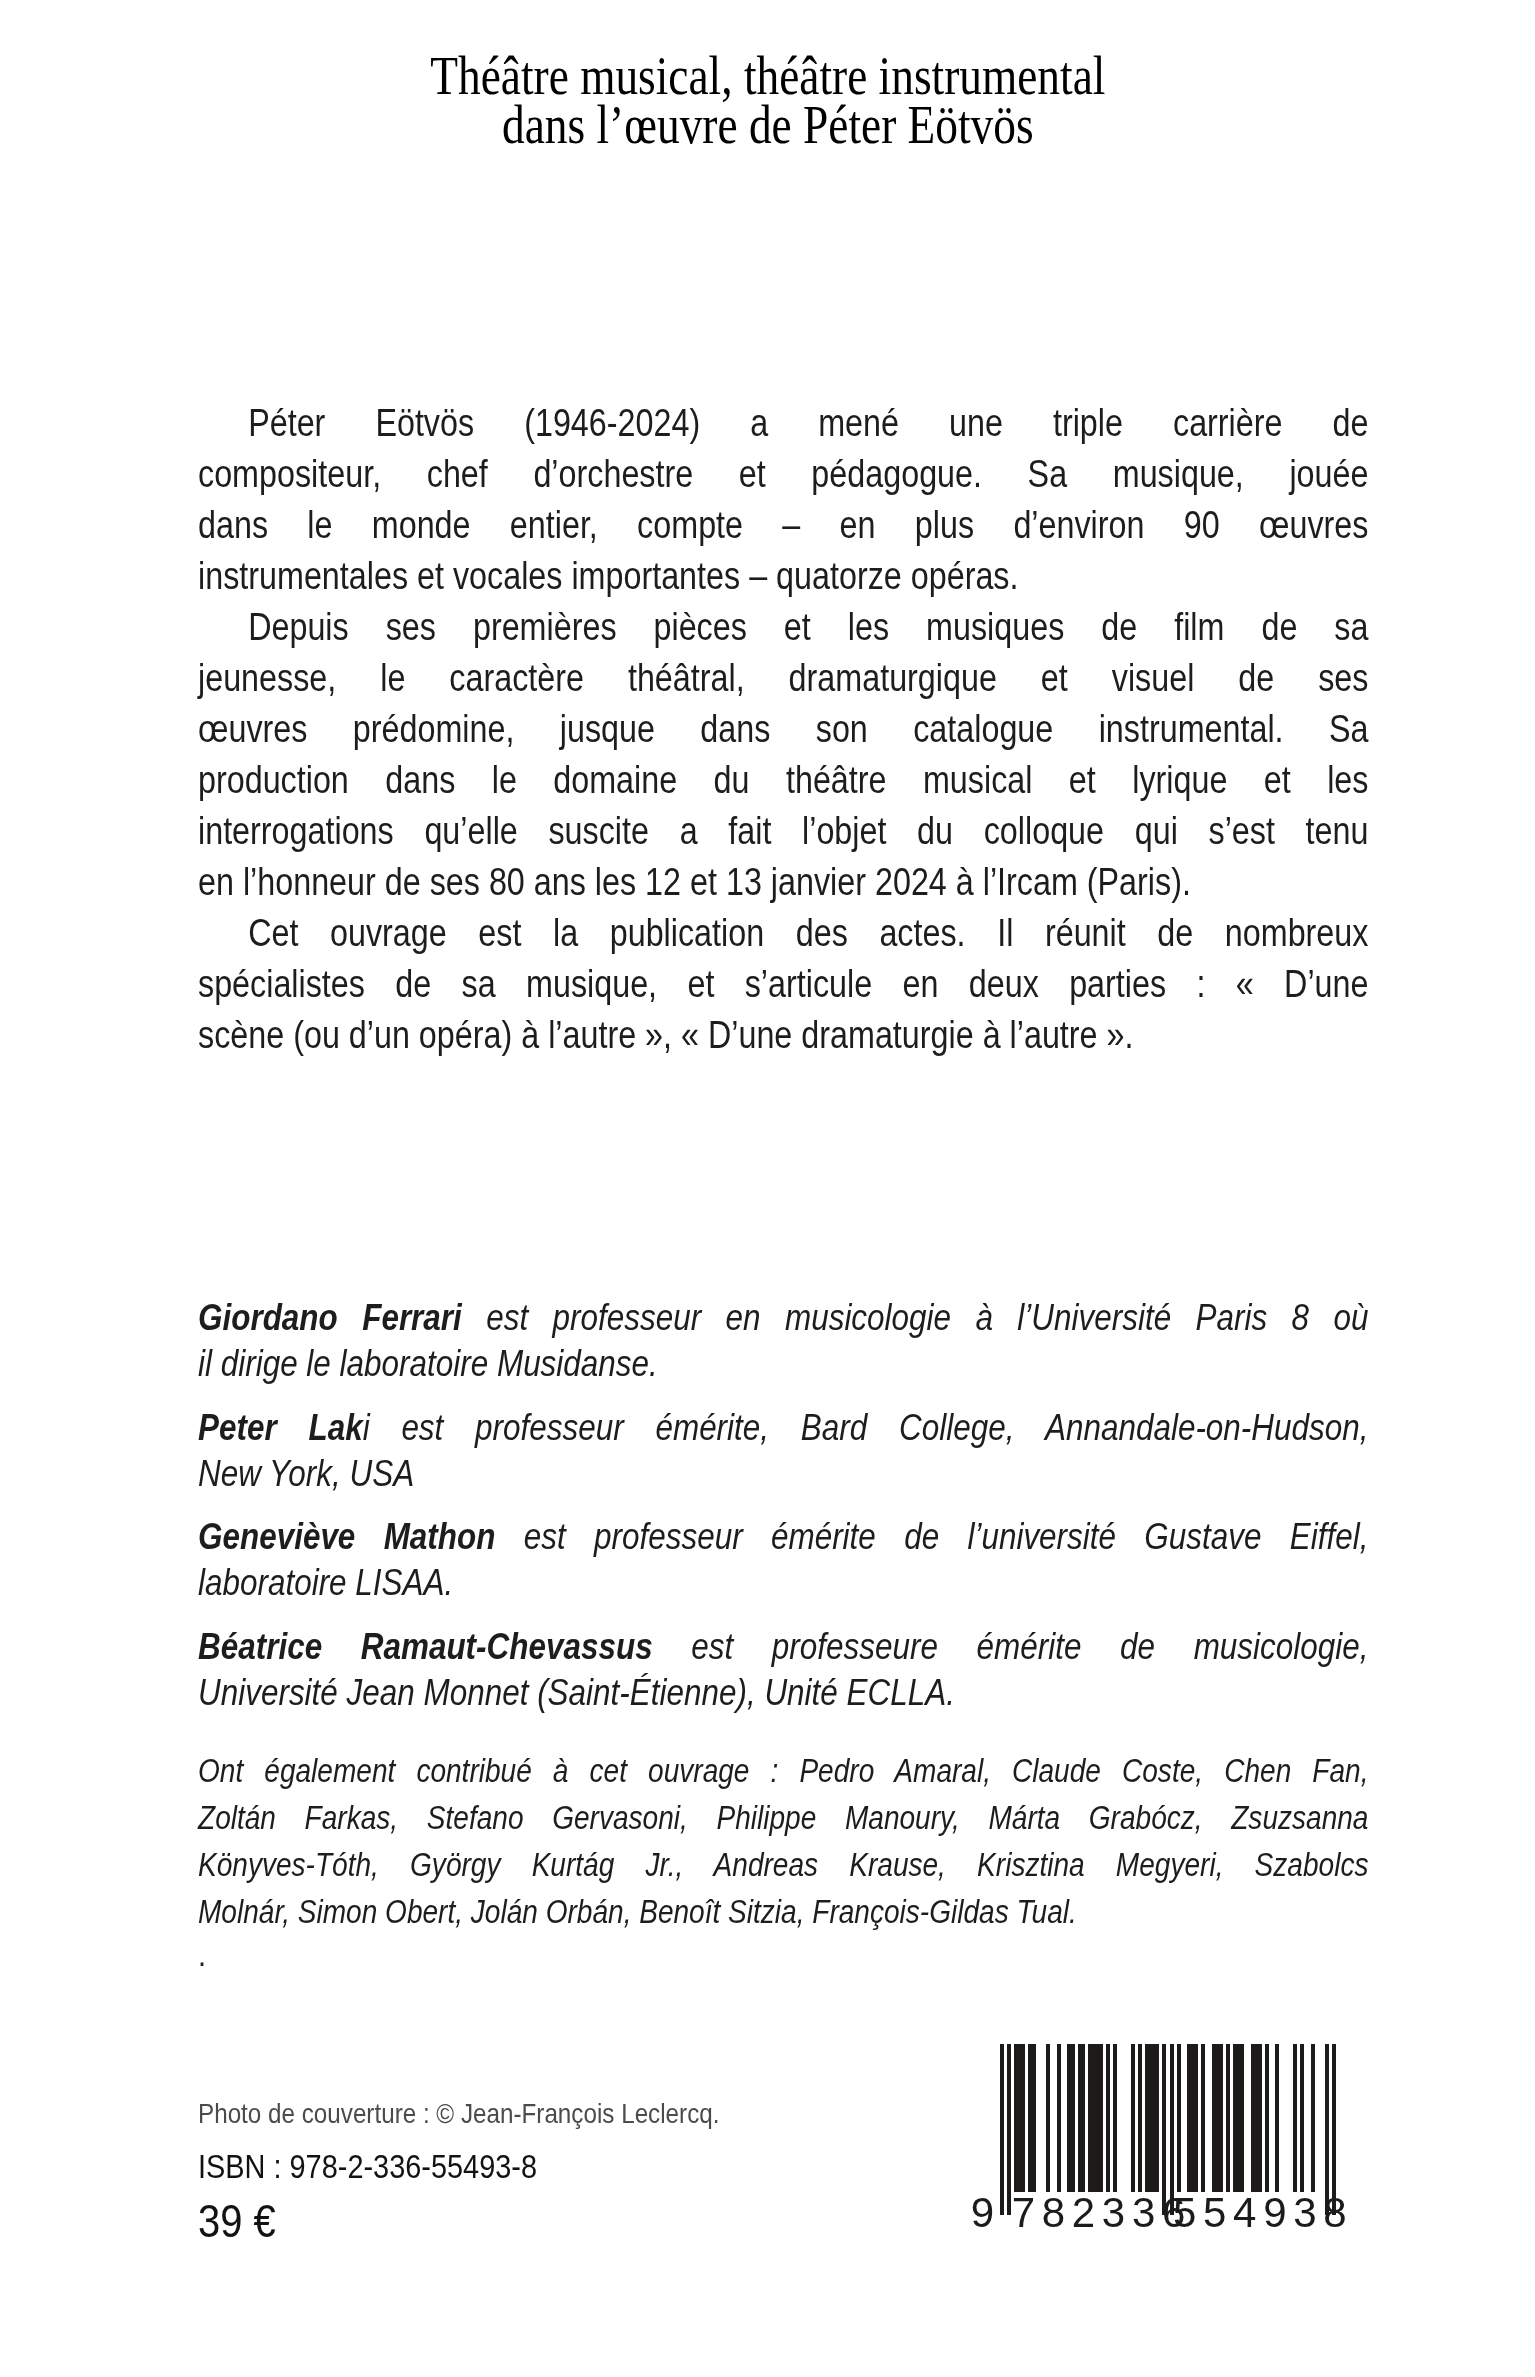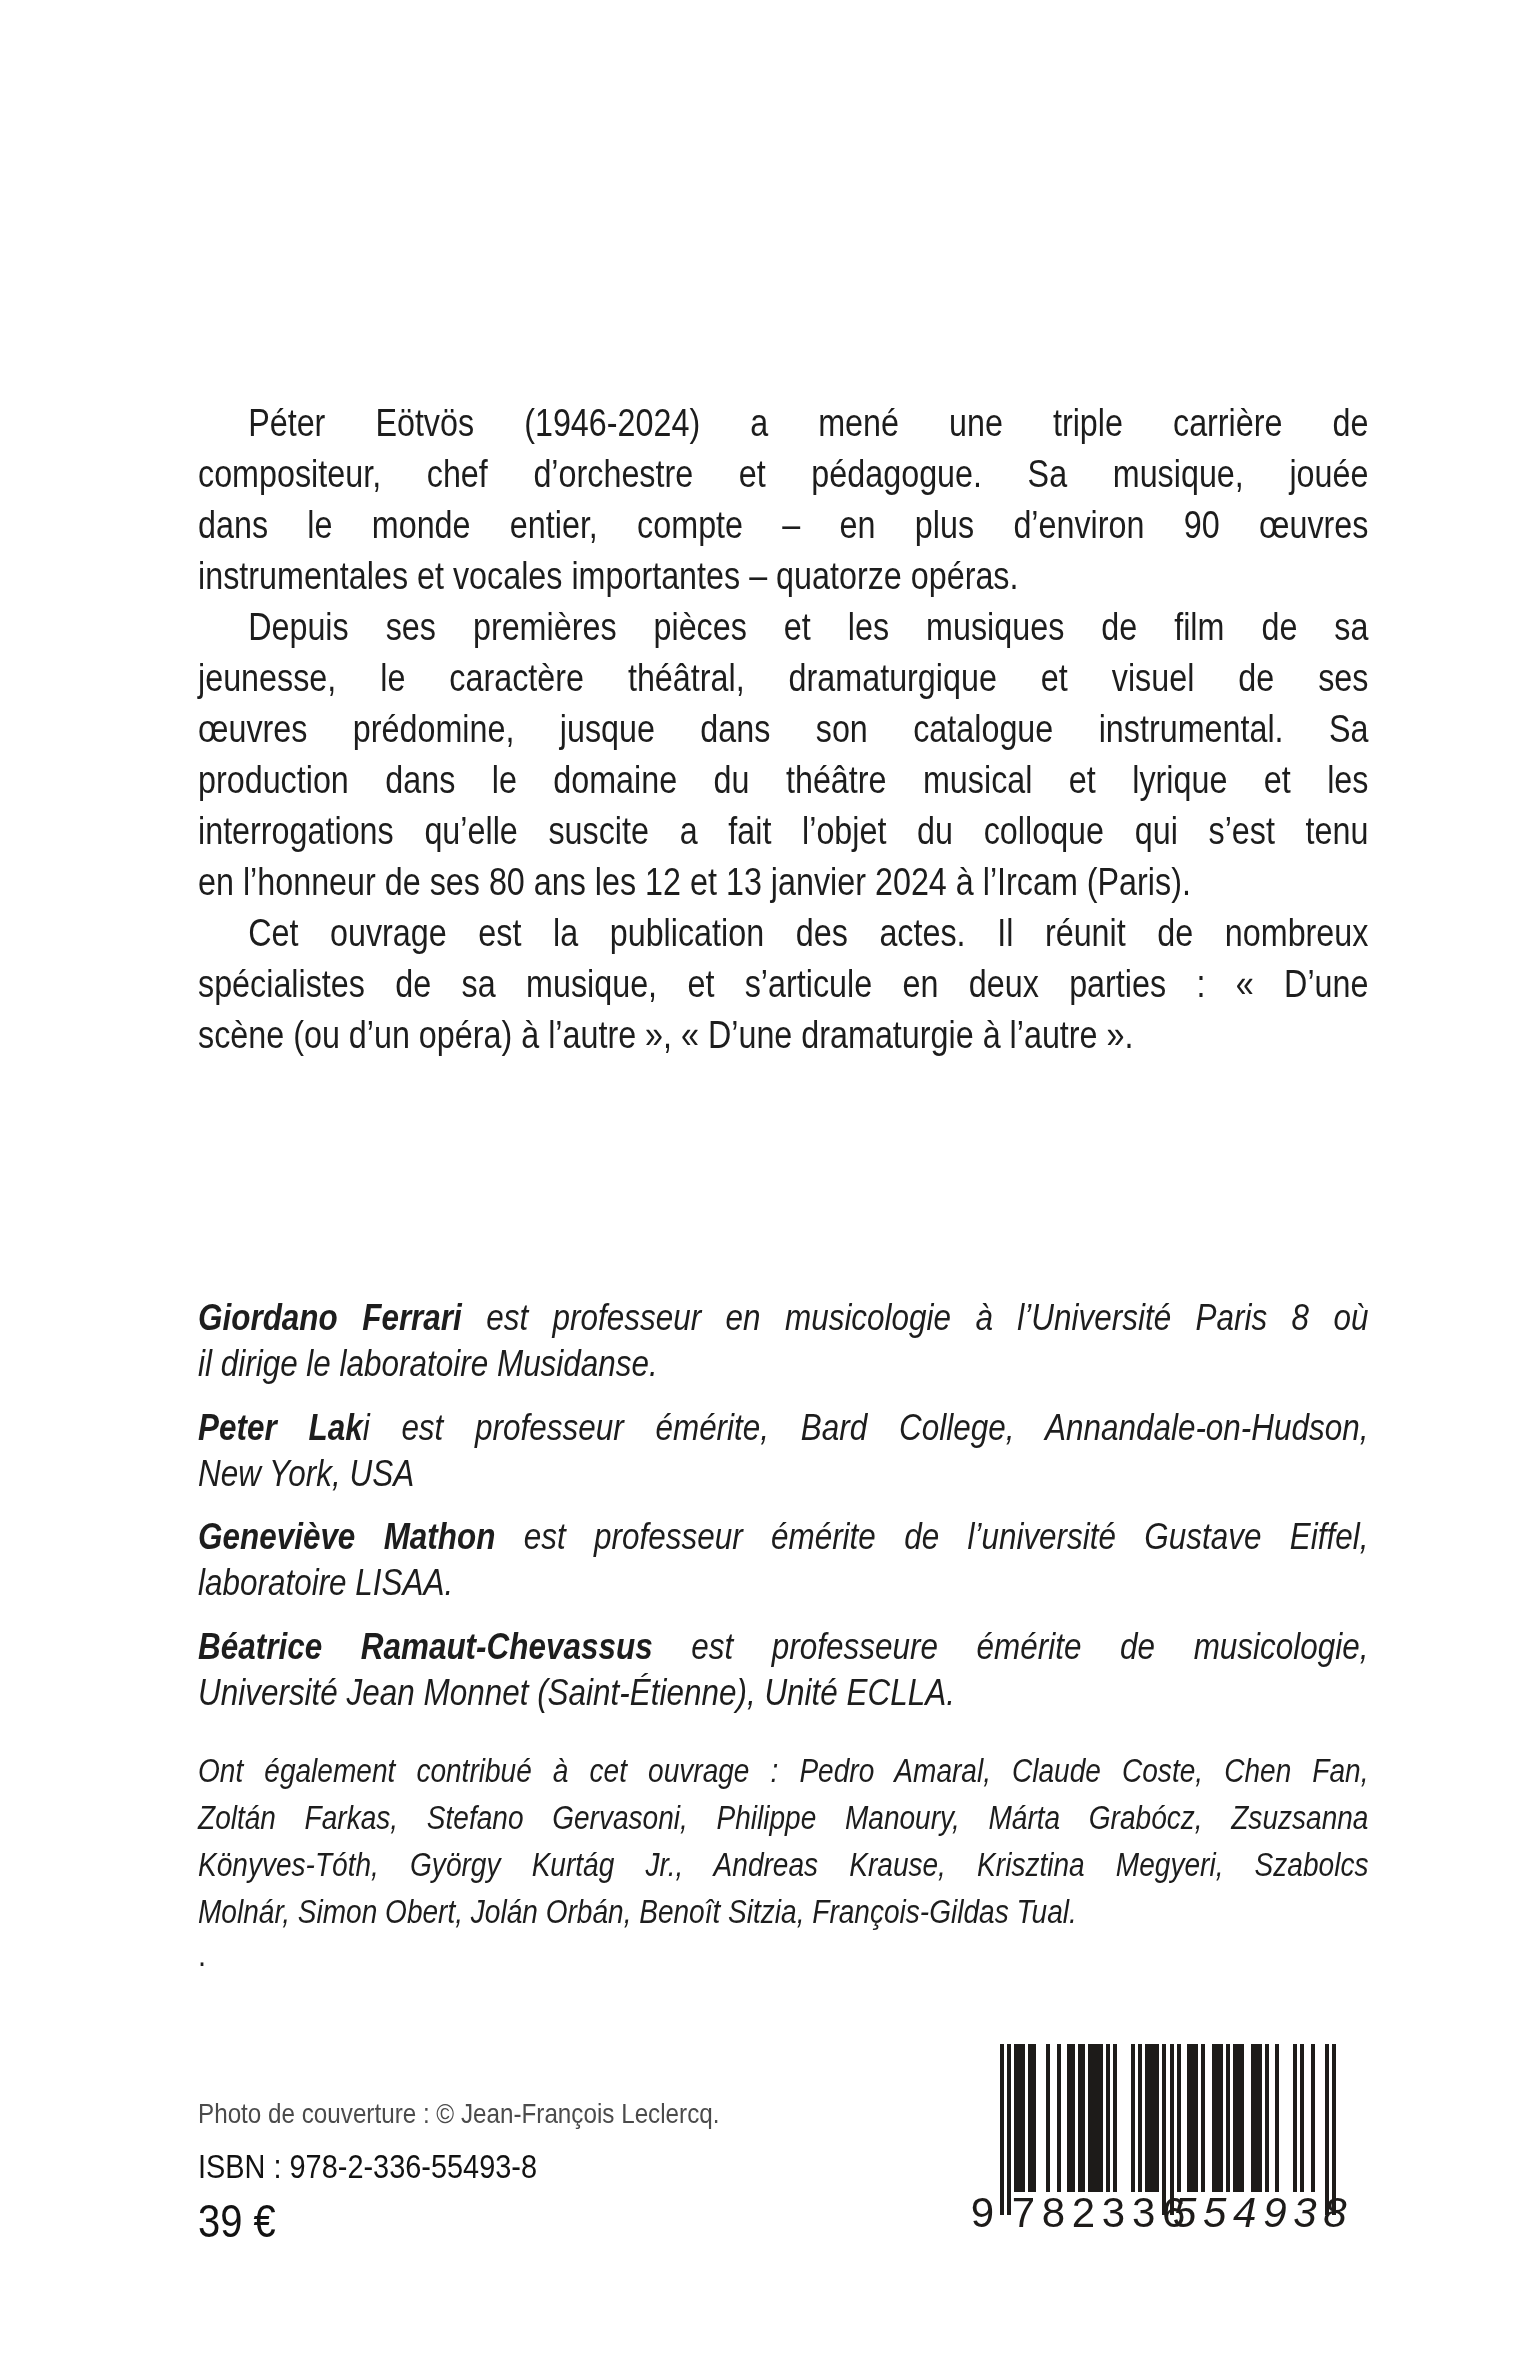--- a/index.html
+++ b/index.html
@@ -25,27 +25,30 @@
   .photo{font-size:28.5px;line-height:35px;color:#4b4b4b;margin-bottom:15px;}
   .isbn{font-size:34px;line-height:40px;color:#121212;margin-bottom:8.4px;}
   .price{font-size:47px;line-height:54px;color:#121212;}
   
   .barcode{position:absolute;left:1000px;top:2044px;width:344px;height:195px;background:#fff;}
   .bars{position:absolute;left:0;top:0;width:336px;height:171px;}
   .bar{position:absolute;top:0;background:#1d1b19;}
   .bc-digits{position:absolute;left:0;top:146px;width:336px;font-size:42px;line-height:45px;color:#1d1b19;}
   .bc-lead{position:absolute;left:-40px;top:0;width:34px;text-align:right;}
   .bc-g1{position:absolute;left:11.7px;top:0;width:149px;text-align:center;letter-spacing:6.7px;}
-  .bc-g2{position:absolute;left:173px;top:0;width:153px;text-align:center;letter-spacing:6.7px;font-style:italic;}
+  .bc-g2{position:absolute;left:173px;top:0;width:153px;text-align:center;letter-spacing:6.7px;}
 </style>
 </head>
 <body>
 
 <div class="page">
 
+  <div class="title">
+    <span class="title-inner"><span>Théâtre musical, théâtre instrumental</span><br><span>dans l’œuvre de Péter Eötvös</span></span>
+  </div>
 
   <div class="col intro">
     <div class="cx" id="intro-root">
         <div class="para">
           <div class="line ind">Péter Eötvös (1946-2024) a mené une triple carrière de</div>
           <div class="line">compositeur, chef d’orchestre et pédagogue. Sa musique, jouée</div>
           <div class="line">dans le monde entier, compte – en plus d’environ 90 œuvres</div>
           <div class="line last">instrumentales et vocales importantes – quatorze opéras.</div>
         </div>
         <div class="para">

